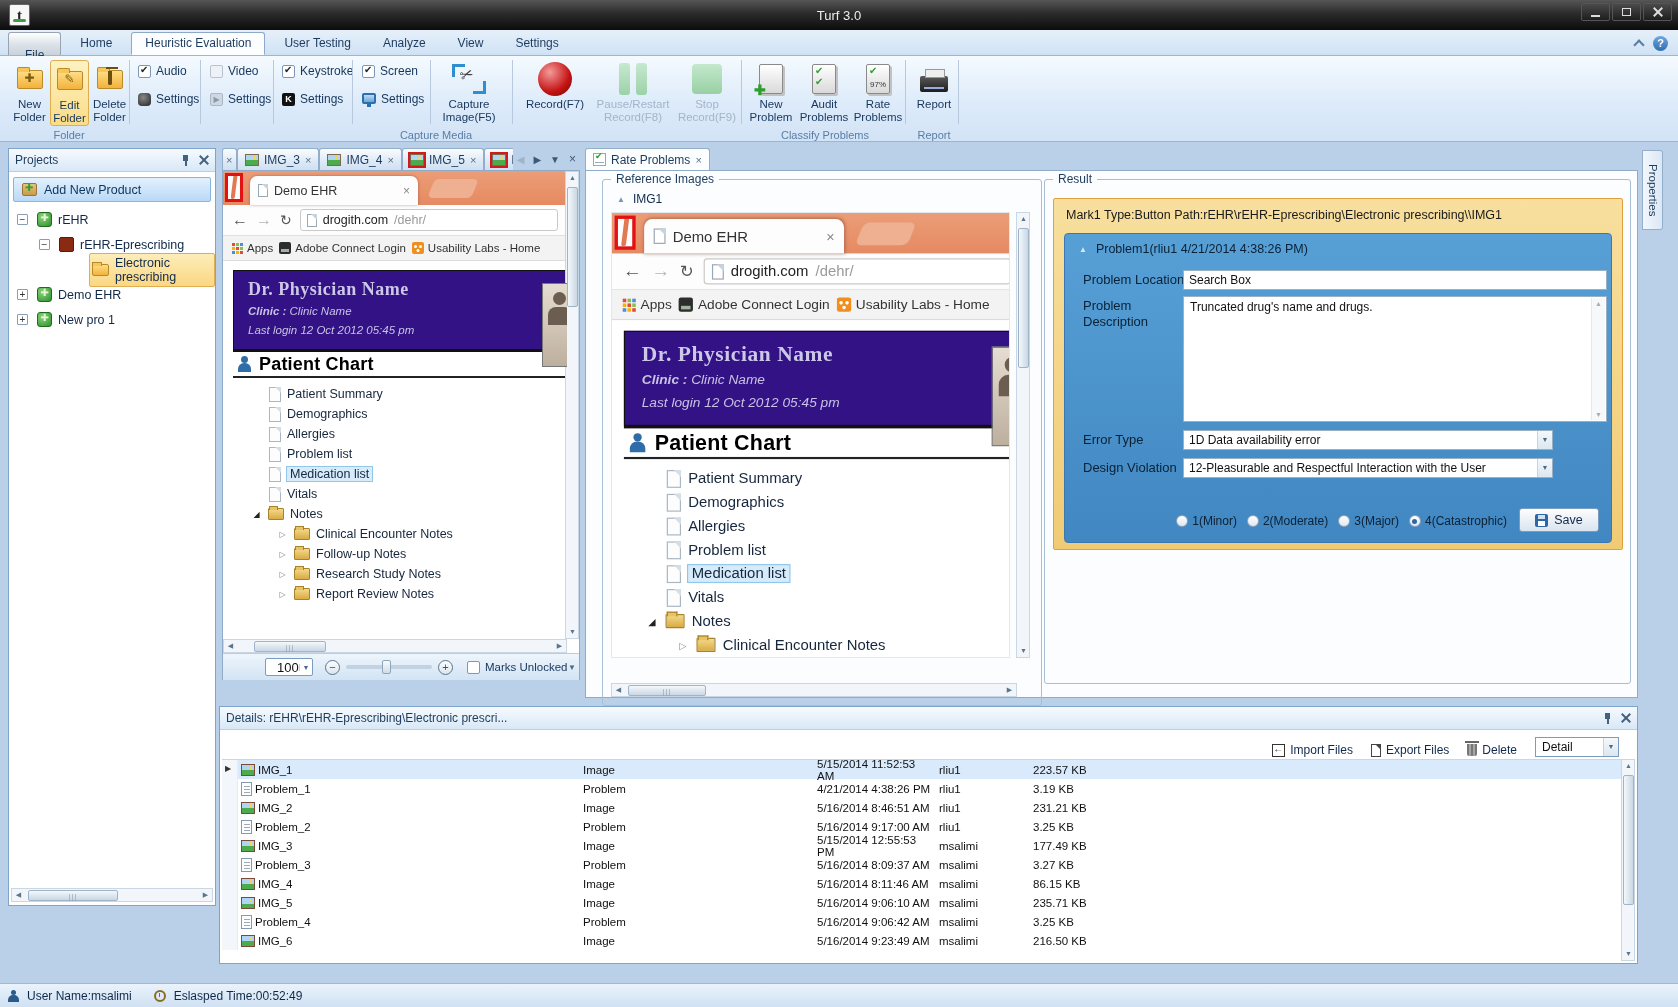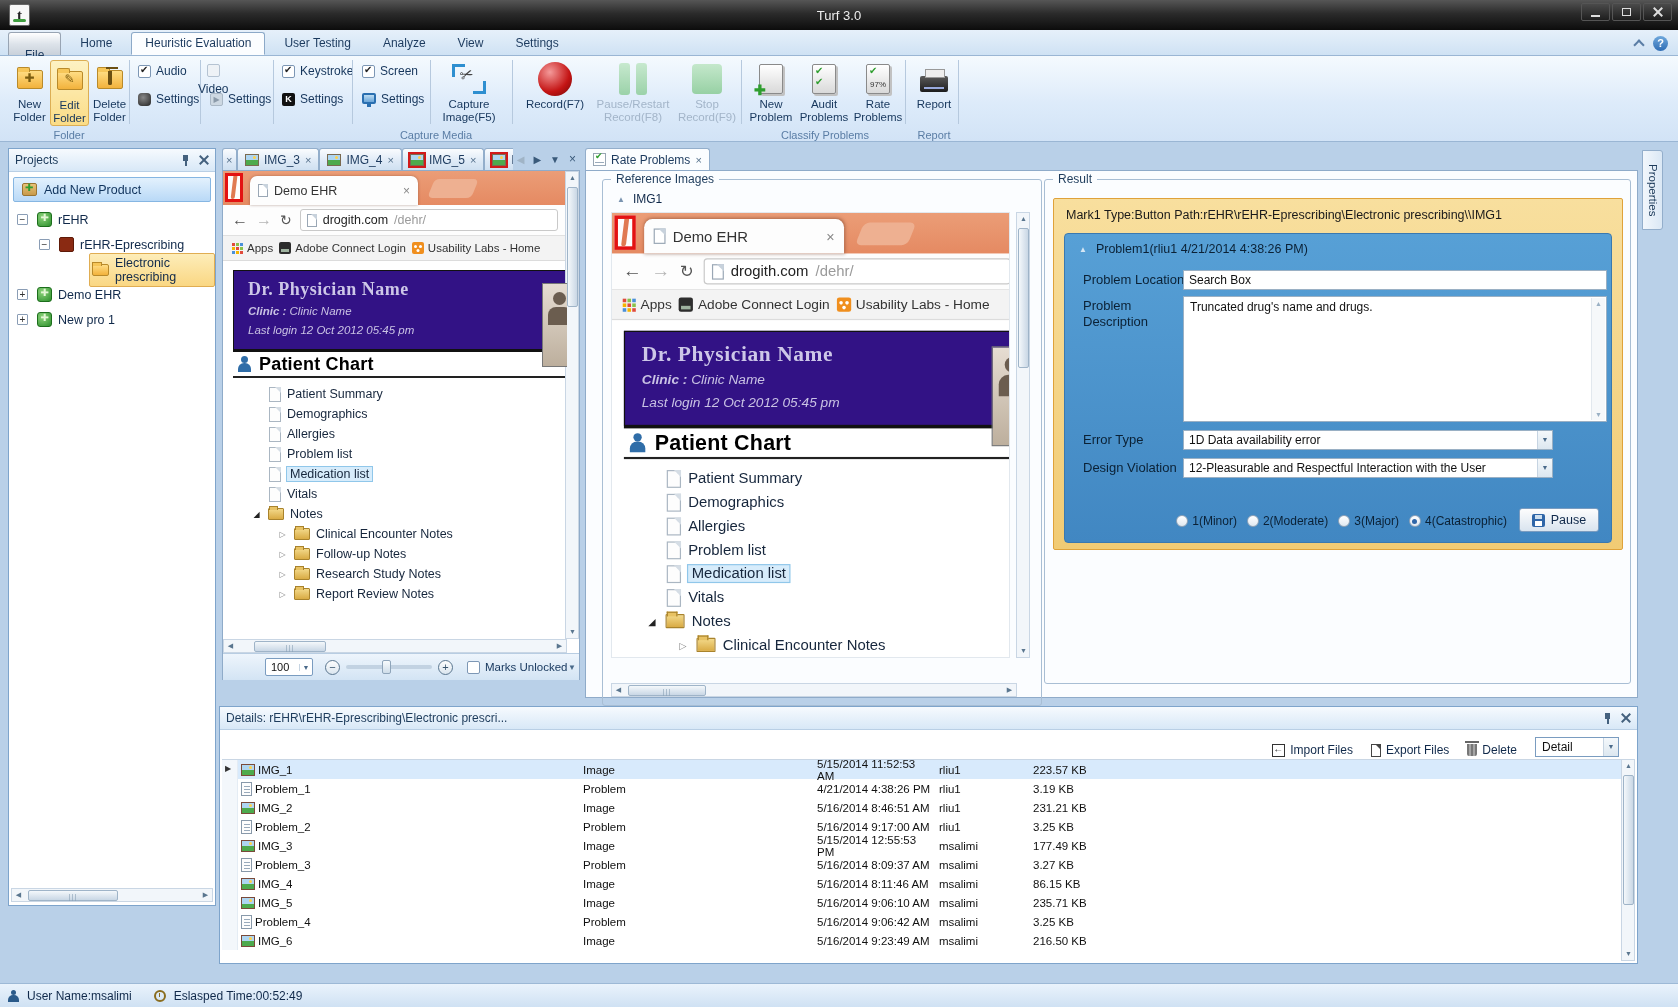--- a/index.html
+++ b/index.html
@@ -152,21 +152,21 @@
   .rp-ico::before{content:"✔";position:absolute;left:1px;top:-3px;font-size:9px;color:#2f9e2f;}
   .rp-ico::after{content:"";position:absolute;left:1px;bottom:2px;width:9px;height:1.5px;background:#9ab;box-shadow:0 3px 0 #9ab;}
 
   
   .viewer{position:absolute;left:222px;top:170px;width:358px;height:510px;background:#fff;border:1px solid #8fabc9;}
   .view-clip{position:absolute;left:0;top:0;width:344px;height:468px;overflow:hidden;background:#fff;}
   .vtool{position:absolute;left:0;top:482px;width:356px;height:27px;background:linear-gradient(#eef5fc,#d3e4f4);
     border-top:1px solid #b8cde2;display:flex;align-items:center;font-size:11.5px;color:#16365c;}
   .zoom-combo{margin-left:42px;width:48px;height:18px;background:#fff;border:1px solid #7a9cc0;border-radius:2px;
     display:flex;align-items:center;}
-  .zoom-combo .zv{flex:1;padding-left:5px;font-size:11px;color:#111;}
+  .zoom-combo .zv{flex:1;padding-left:11px;font-size:13px;color:#111;}
   .zoom-combo .za{width:13px;text-align:center;font-size:7px;color:#4a6a8a;border-left:1px solid #c6d4e2;}
   .zbtn{width:15px;height:15px;border:1px solid #5a768f;border-radius:50%;color:#3a556e;font-size:11px;line-height:13px;
     text-align:center;margin-left:12px;background:linear-gradient(#fdfdfd,#dbe6ef);}
   .ztrack{position:relative;width:86px;height:4px;background:#c2d2e2;border-radius:2px;margin:0 6px;}
   .zthumb{position:absolute;left:36px;top:-5px;width:9px;height:14px;background:linear-gradient(#f8fbfd,#cfdde9);
     border:1px solid #8fa5ba;border-radius:2px;}
   .vtool .mk{margin-left:14px;display:flex;align-items:center;gap:5px;}
   .vtool .ovf{margin-left:auto;margin-right:3px;font-size:8px;color:#4a6a8a;}
 
   
@@ -391,21 +391,21 @@
       <div class="chk-row" style="left:8px;top:8px;">
         <span class="cbx checked"></span>
         <span>Audio</span>
       </div>
       <div class="set-row" style="left:8px;top:36px;">
         <span class="mic-ico"></span>
         <span>Settings</span>
       </div>
       <div class="gdiv" style="left:70px;"></div>
 
-      <div class="chk-row dim" style="left:68px;top:8px;flex-direction:column;">
+      <div class="chk-row dim" style="left:80px;top:8px;">
         <span class="cbx dis"></span>
         <span>Video</span>
       </div>
       <div class="set-row dim" style="left:80px;top:36px;">
         <span class="vid-ico">▶</span>
         <span>Settings</span>
       </div>
       <div class="gdiv" style="left:143px;"></div>
 
       <div class="chk-row" style="left:152px;top:8px;">
@@ -901,21 +901,21 @@
                 <span class="rb"></span>
                 <span>3(Major)</span>
               </span>
               <span class="radio on">
                 <span class="rb"></span>
                 <span>4(Catastrophic)</span>
               </span>
             </div>
           <div class="save-btn">
             <span class="floppy"></span>
-            <span>Pause</span>
+            <span>Save</span>
           </div>
         </div>
       </div>
     </div>
   </div>
 
   <div class="details">
     <div class="panel-hdr">
       <span>Details: rEHR\rEHR-Eprescribing\Electronic prescri...</span>
       <span class="sp"></span>

